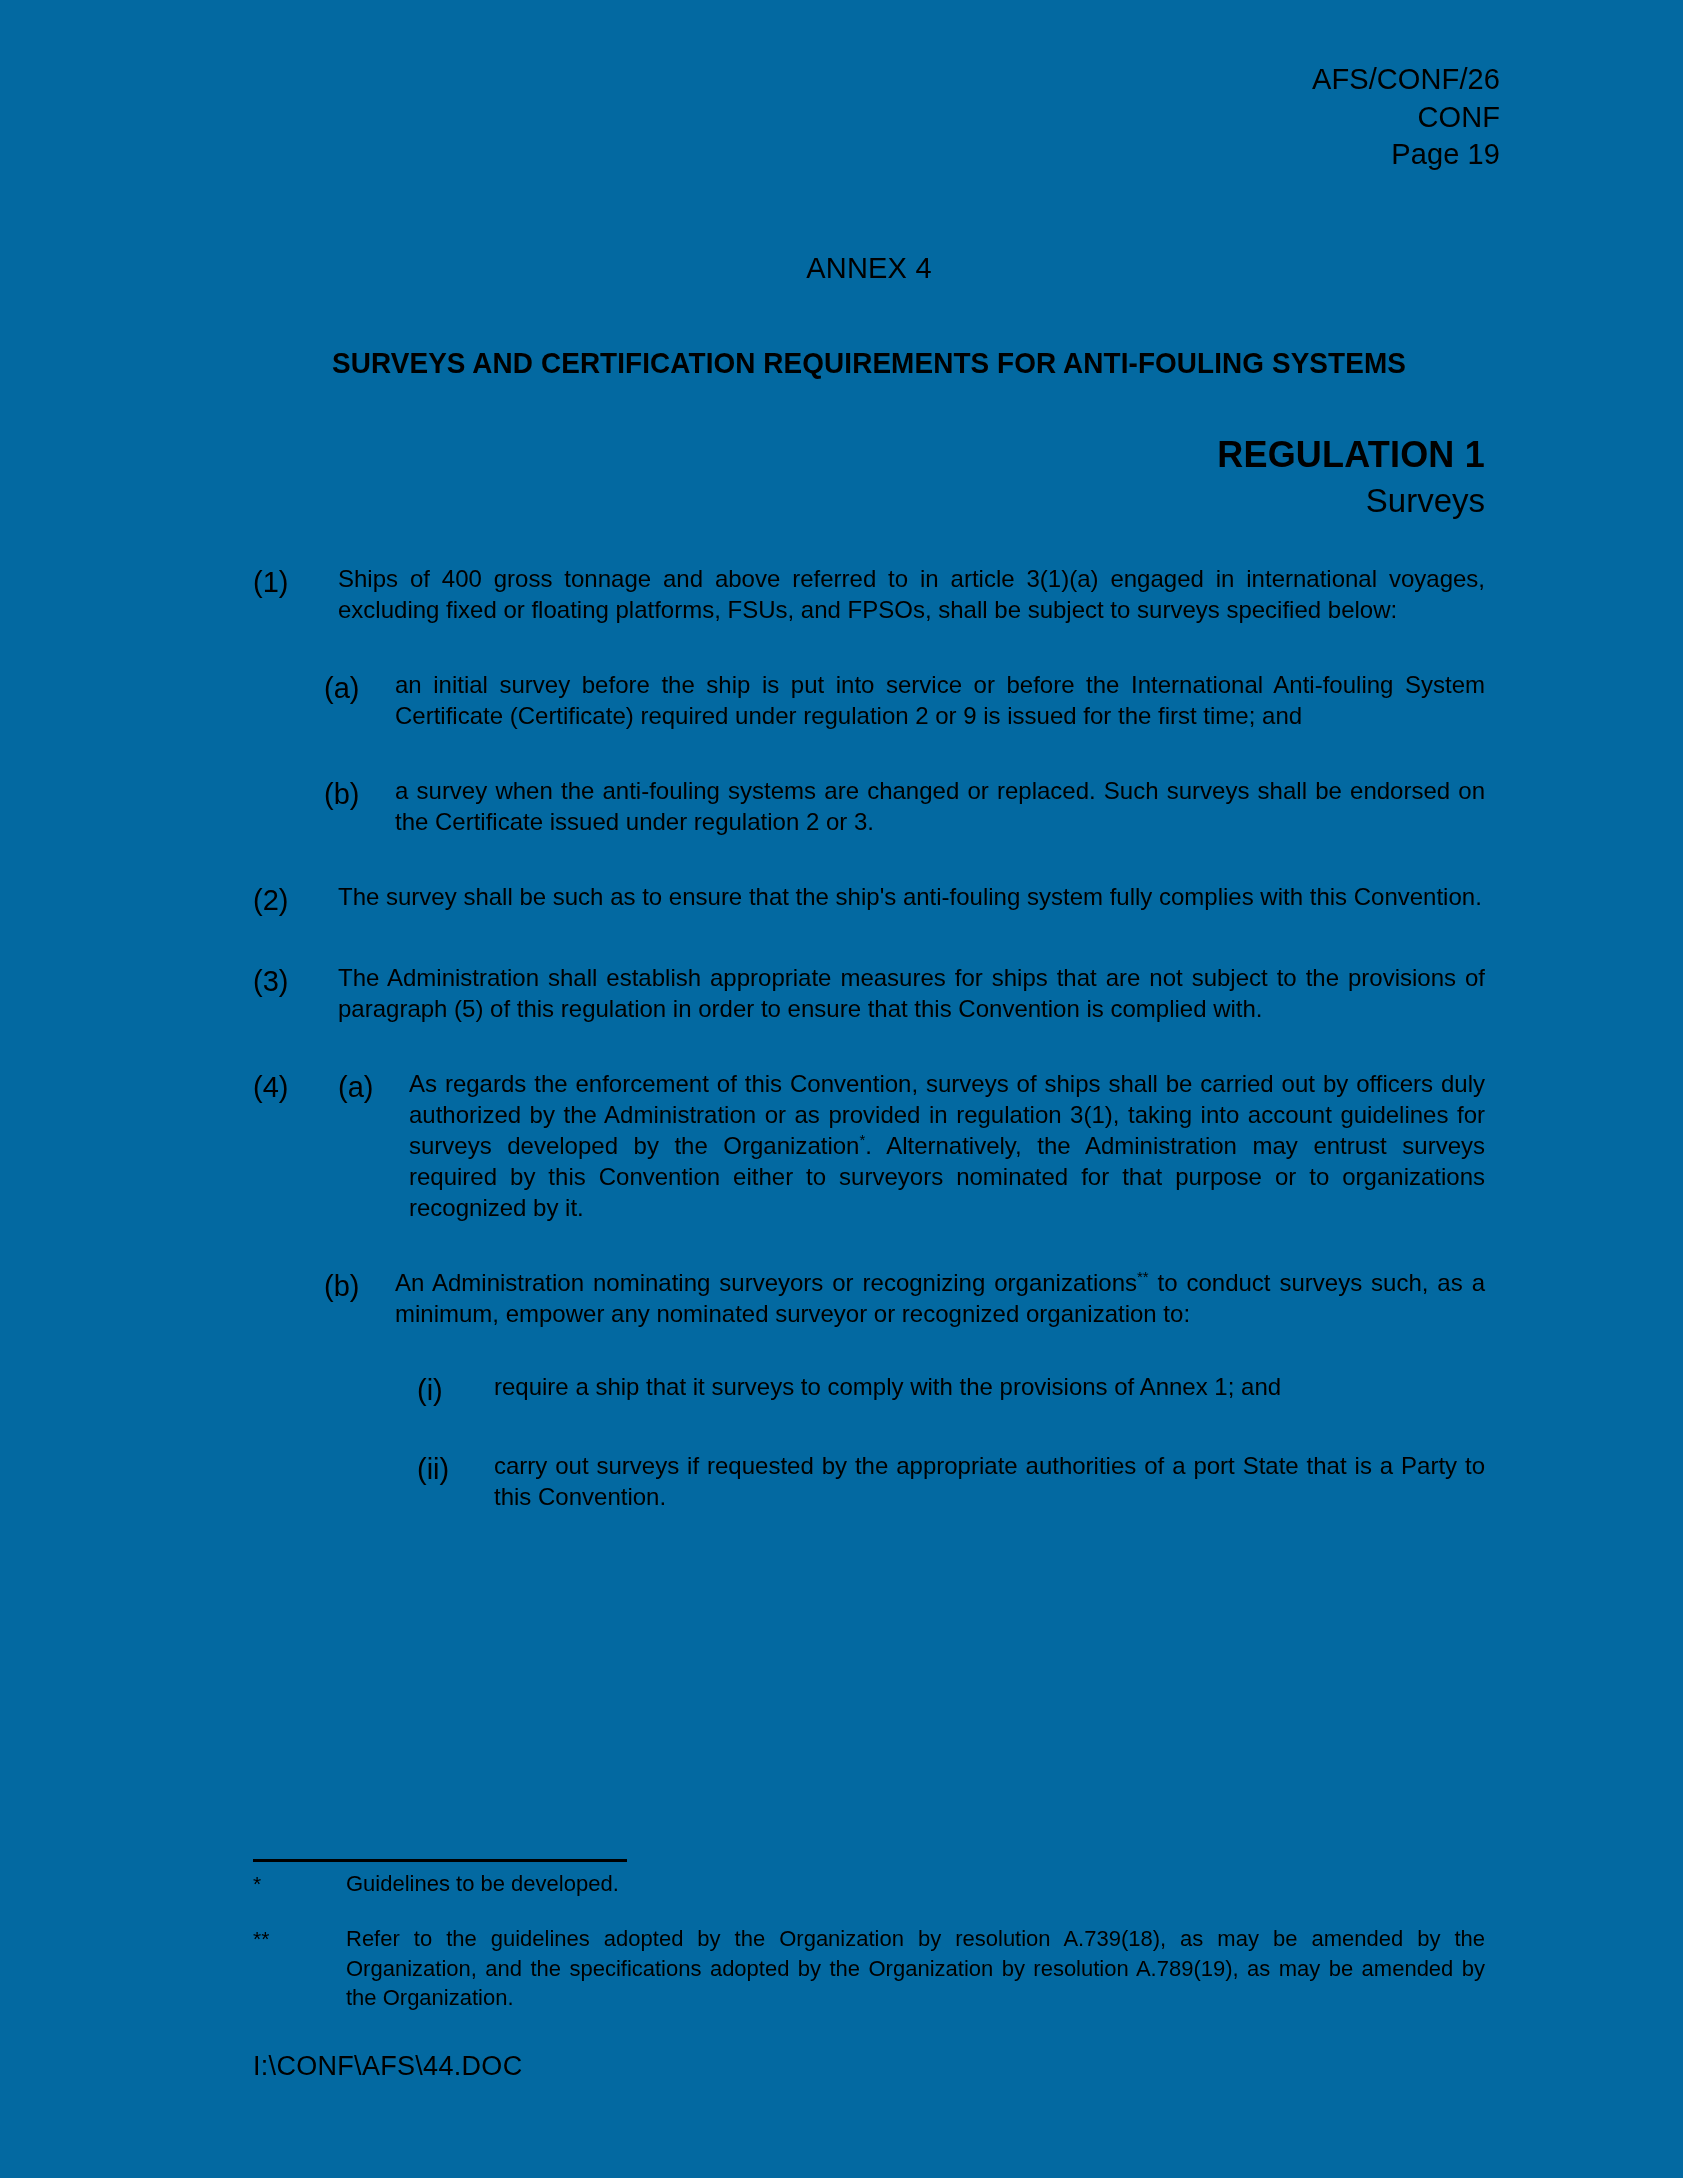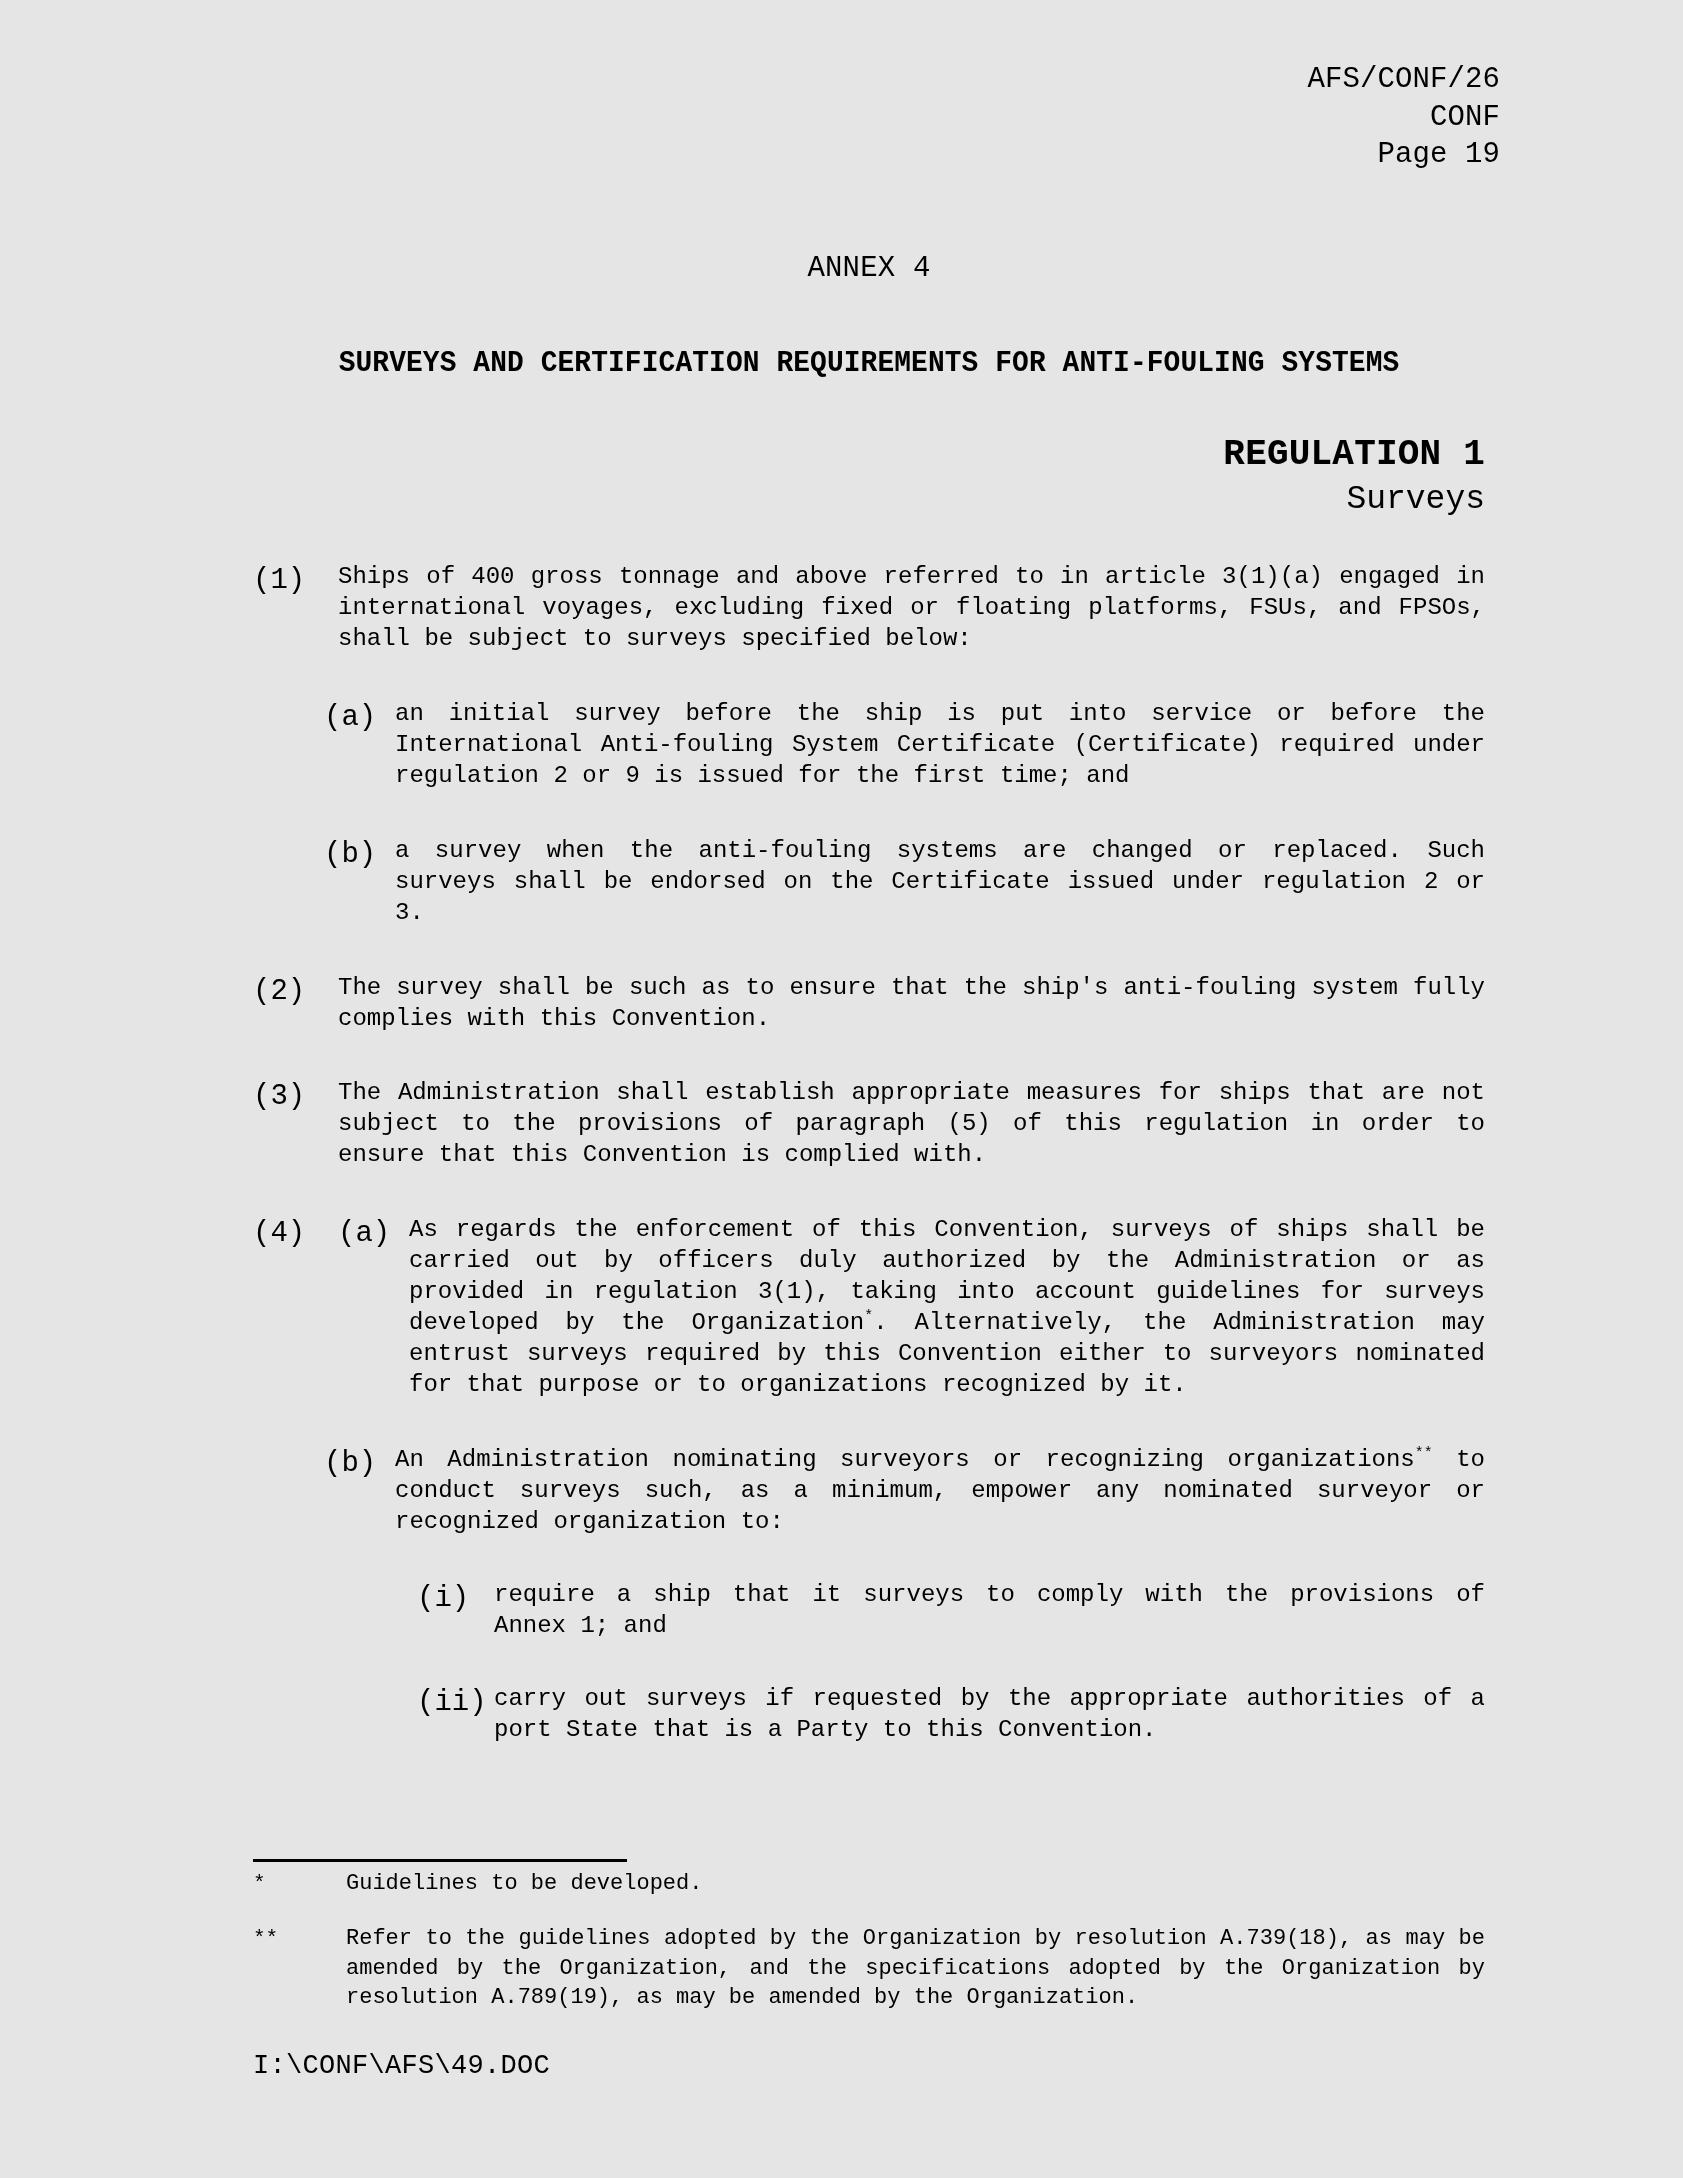--- a/index.html
+++ b/index.html
@@ -4,23 +4,23 @@
 <style>
   html, body {
     margin: 0;
     padding: 0;
     background: #ffffff;
   }
   .page {
     position: relative;
     width: 1683px;
     height: 2178px;
-    background: #e5e5e5;
+    background: #0369a1;
     color: #000000;
-    font-family: Liberation Mono, monospace;
+    font-family: Liberation Sans, sans-serif;
     box-sizing: border-box;
     overflow: hidden;
   }
 
   
   .doc-header {
     position: absolute;
     top: 61px;
     right: 183px;
     text-align: right;
@@ -267,16 +267,16 @@
     <div class="fn-item">
       <div class="fn-mark">*</div>
       <div class="fn-text single">Guidelines to be developed.</div>
     </div>
     <div class="fn-item">
       <div class="fn-mark">**</div>
       <div class="fn-text">Refer to the guidelines adopted by the Organization by resolution A.739(18), as may be amended by the Organization, and the specifications adopted by the Organization by resolution A.789(19), as may be amended by the Organization.</div>
     </div>
   </div>
 
-  <div class="file-path">I:\CONF\AFS\49.DOC</div>
+  <div class="file-path">I:\CONF\AFS\44.DOC</div>
 
 </div>
 
 
 </body></html>

